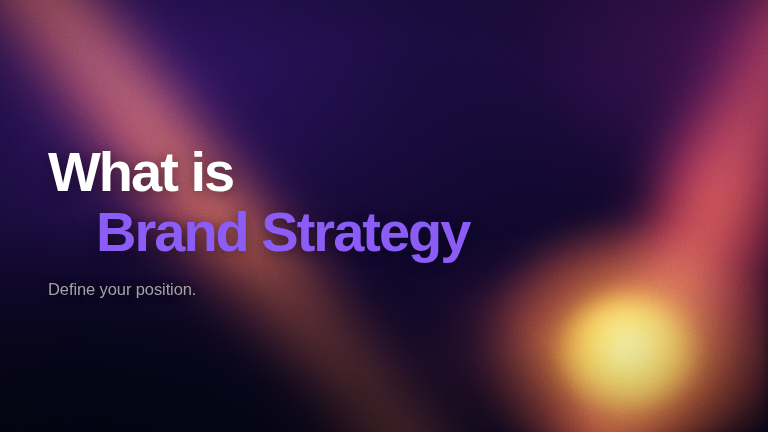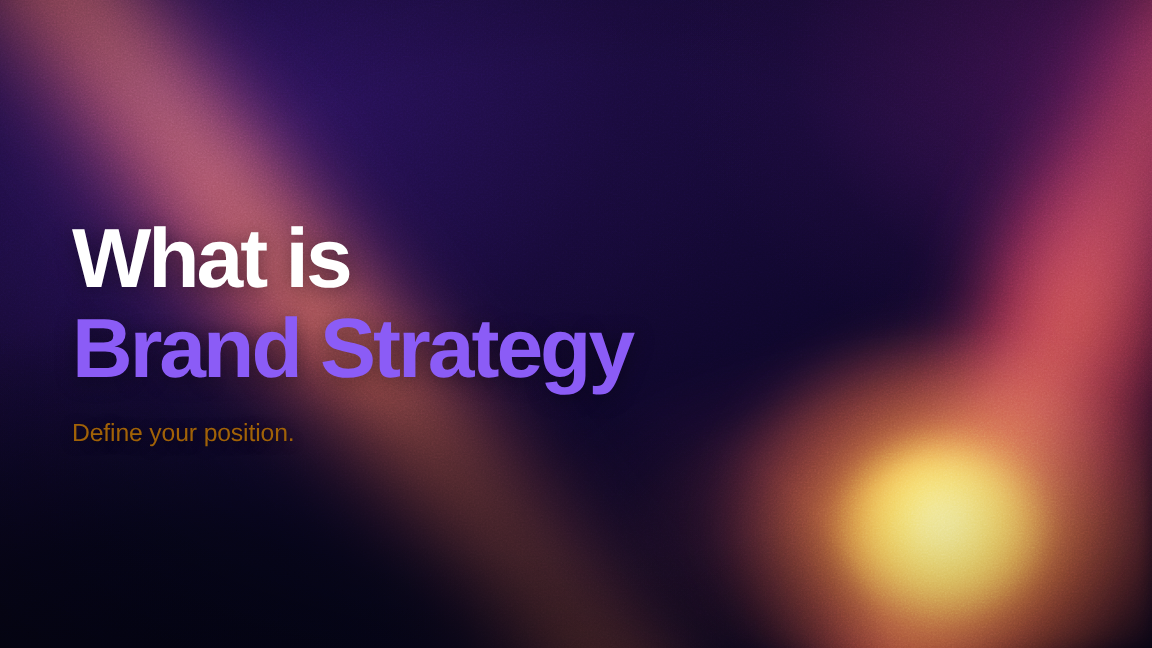--- a/index.html
+++ b/index.html
@@ -226,30 +226,31 @@
   }
 
   #headline-line1 {
     color: #ffffff;
     text-shadow: 0 2px 14px rgba(0,0,0,0.42);
   }
 
   #headline-line2 {
     color: #8B5CF6;
     text-shadow: 0 2px 14px rgba(0,0,0,0.42);
+    margin-left: 48px;
   }
 
   #subtitle {
     margin: 16px 0 0 0;
     font-family: "Liberation Sans", sans-serif;
     font-weight: 400;
     font-size: 16.5px;
     line-height: 23px;
     letter-spacing: -0.1px;
-    color: #a16207;
+    color: #a3a3a3;
     text-shadow: 0 1px 8px rgba(0,0,0,0.50);
   }
   .subtitle-line { display: block; white-space: nowrap; }
 </style>
 </head>
 <body>
 
 <div id="hero">
 
   <div class="bg-layer" id="bg-base"></div>

